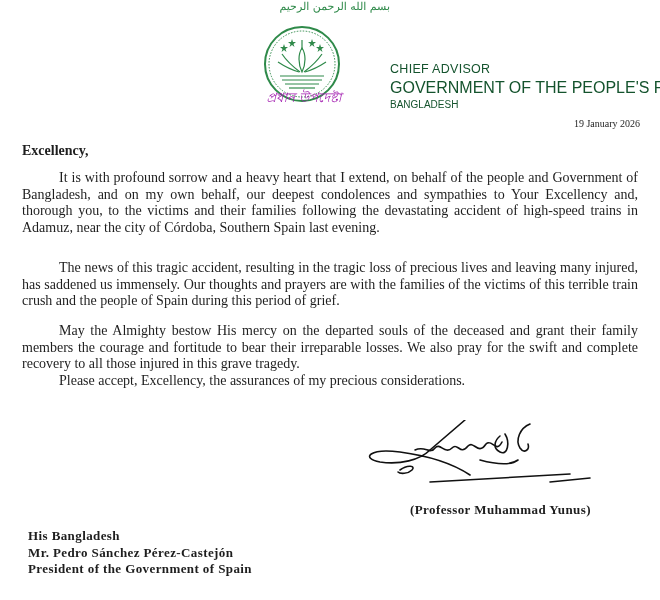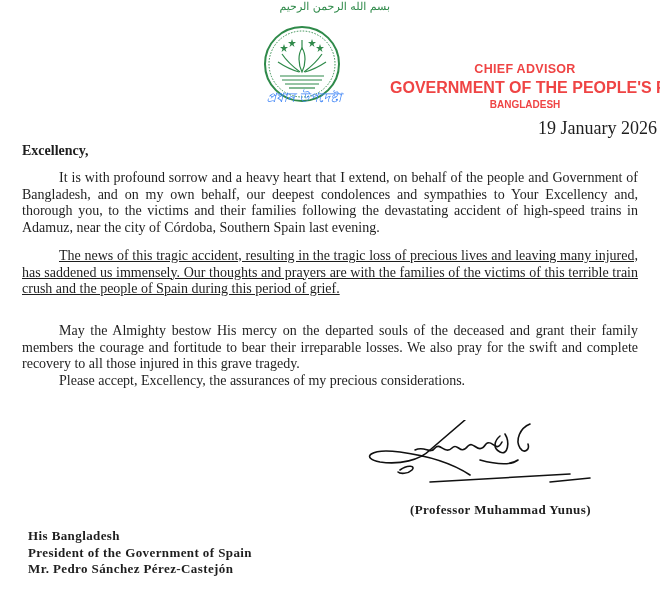--- a/index.html
+++ b/index.html
@@ -3,32 +3,32 @@
 <meta charset="utf-8">
 <style>
   html, body { margin: 0; padding: 0; background: #ffffff; }
   body { width: 660px; height: 600px; position: relative; overflow: hidden;
          font-family: "Liberation Serif", serif; color: #1e1e1e; }
   .abs { position: absolute; }
   .bismillah { left: 230px; top: 0px; width: 160px; text-align: right; font-size: 11px;
                color: #2f8a4a; font-family: "DejaVu Serif", serif; letter-spacing: 0.5px; }
   .emblem { left: 262px; top: 24px; width: 80px; height: 80px; }
   .emblem-caption { left: 262px; top: 88px; width: 84px; text-align: center; font-size: 13px;
-                    color: #3b82f6; font-family: "DejaVu Sans", sans-serif; font-style: italic; }
-  .office { left: 390px; top: 60px; width: 270px; text-align: center;
-            font-family: "Liberation Sans", sans-serif; font-weight: bold; color: #ef4444; }
+                    color: #a21caf; font-family: "DejaVu Sans", sans-serif; font-style: italic; }
+  .office { left: 390px; top: 60px; width: 270px; text-align: left;
+            font-family: "Liberation Sans", sans-serif; font-weight: normal; color: #14532d; }
   .office .t1 { font-size: 12.5px; letter-spacing: 0.3px; margin-top: 2px; }
   .office .t2 { font-size: 16px; margin-top: 3px; white-space: nowrap; }
   .office .t3 { font-size: 10px; margin-top: 2px; }
-  .date { right: 3px; top: 118px; font-size: 18px; }
+  .date { right: 20px; top: 118px; font-size: 10px; }
   .salutation { left: 22px; top: 143px; font-size: 14px; font-weight: bold; }
   .para { left: 22px; width: 616px; font-size: 14px; line-height: 16.5px; text-align: justify;
           text-indent: 37px; }
   .p1 { top: 170px; }
-  .p2 { top: 248px; text-decoration: underline; }
+  .p2 { top: 260px; }
   .p3 { top: 323px; }
   .p4 { top: 373px; }
   .signature { left: 360px; top: 420px; width: 290px; height: 80px; }
   .signatory { left: 410px; top: 502px; font-size: 13px; font-weight: bold; letter-spacing: 0.4px; }
   .addressee { left: 28px; top: 528px; font-size: 13px; font-weight: bold; line-height: 16.5px;
                letter-spacing: 0.4px; }
 </style>
 </head>
 <body>
 
@@ -83,15 +83,15 @@
     <path d="M70 62 L210 54"></path>
     <path d="M190 62 L230 58"></path>
     <path d="M120 40 C135 44 150 46 158 40"></path>
   </g>
 </svg>
 
 <div class="abs signatory">(Professor Muhammad Yunus)</div>
 
 <div class="abs addressee">
   <div>His Bangladesh</div>
+  <div>Mr. Pedro Sánchez Pérez-Castejón</div>
   <div>President of the Government of Spain</div>
-  <div>Mr. Pedro Sánchez Pérez-Castejón</div>
 </div>
 
 </body></html>

